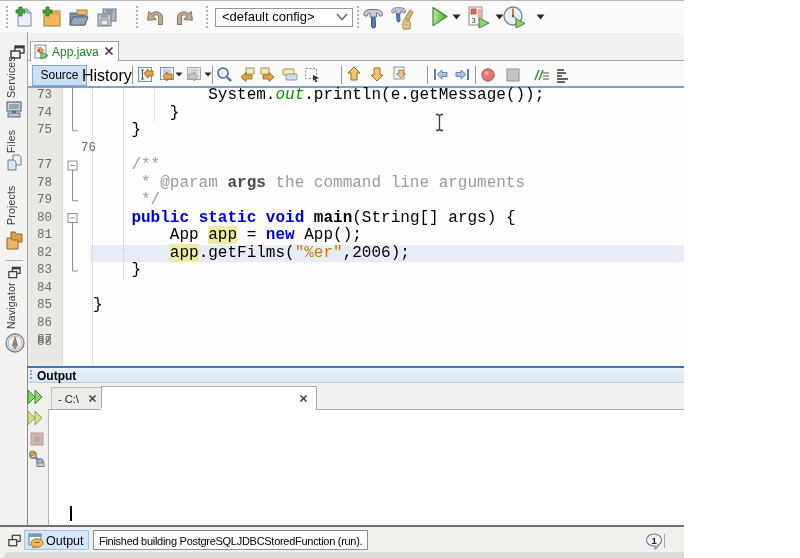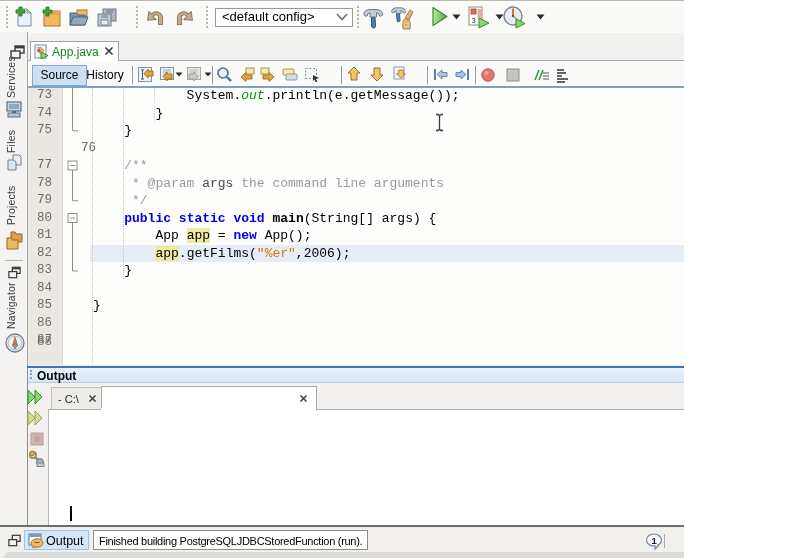--- a/index.html
+++ b/index.html
@@ -1,20 +1,20 @@
 <!DOCTYPE html>
 <html><head>
 <meta charset="utf-8">
 <style>
 html,body{margin:0;padding:0;}
 #app{position:relative;width:684px;height:558px;background:#F2F1EF;font-family:"Liberation Sans",sans-serif;overflow:hidden;}
 .ab{position:absolute;}
 .mono{font-family:"Liberation Mono",monospace;}
 .ln{position:absolute;left:29px;width:23px;text-align:right;height:17.5px;line-height:17.5px;font-family:"Liberation Mono",monospace;font-size:12.5px;color:#6F6D65;}
-.cl{position:absolute;left:93px;height:17.5px;line-height:17.5px;font-family:"Liberation Mono",monospace;font-size:13px;color:#000;white-space:pre;}
+.cl{position:absolute;left:93px;height:17.5px;line-height:17.5px;font-family:"Liberation Mono",monospace;font-size:16px;color:#000;white-space:pre;}
 .kw{color:#0000E6;font-weight:bold;}
 .cm{color:#9B9B9B;}
 .st{color:#CE7B00;}
 .occ{background:#EDEBA1;}
 .sep{position:absolute;width:1px;background:#9A9A9A;}
 .grip{position:absolute;width:2px;border-left:2px dotted #B9B7B0;}
 .vtxt{position:absolute;writing-mode:vertical-rl;transform:rotate(180deg);font-size:10.5px;color:#3A3A3A;left:5px;letter-spacing:0.2px;}
 </style>
 </head>
 <body>
@@ -174,21 +174,21 @@
 <svg class="ab" style="left:769px;top:46px;" width="12" height="7" viewBox="0 0 12 7">
       <path d="M0.5 0.5 L11.5 0.5 L6 6.5 Z" fill="#1A1A1A"></path>
     </svg>
 <svg class="ab" style="left:786px;top:43px;" width="12" height="11" viewBox="0 0 12 11">
       <rect x="1" y="1" width="10" height="9" fill="none" stroke="#1A1A1A" stroke-width="1.6"></rect>
     </svg>
 
 <div class="ab" style="left:28px;top:61px;width:770px;height:25px;background:#FAFAF9;"></div>
 <div class="ab" style="left:28px;top:86px;width:770px;height:2px;background:#7FA1C6;"></div>
 <div class="ab" style="left:32px;top:65px;width:53px;height:19px;background:#CBE0F4;border:1px solid #89A8C8;font-size:12px;text-align:center;line-height:19px;color:#000;">Source</div>
-<div class="ab" style="left:82px;top:66px;width:46px;height:19px;font-size:12px;text-align:center;line-height:19px;color:#000;">History</div>
+<div class="ab" style="left:82px;top:66px;width:46px;height:19px;font-size:16px;text-align:center;line-height:19px;color:#000;">History</div>
 <div class="sep" style="left:132px;top:66px;height:18px;"></div>
 
 <svg class="ab" style="left:138px;top:67px;" width="16" height="15" viewBox="0 0 16 15">
 <rect x="0.5" y="0.5" width="13" height="14" fill="#EDF2F8" stroke="#7E93AC" stroke-width="1"></rect>
 <path d="M3 3 L6 3 M4.5 3 L4.5 12 M3 12 L6 12" stroke="#555" stroke-width="1"></path>
 <path d="M15 4 L10 4 L10 2 L6 6.5 L10 11 L10 9 L15 9 Z" fill="#E8A33D" stroke="#9A6A1E" stroke-width="0.9"></path>
 </svg>
 <svg class="ab" style="left:158px;top:67px;" width="16" height="15" viewBox="0 0 16 15">
 <rect x="2.5" y="0.5" width="13" height="12" fill="#EDF2F8" stroke="#7E93AC" stroke-width="1"></rect>
 <path d="M5 3 L13 3 M5 5 L13 5 M5 7 L10 7" stroke="#9AB0C6" stroke-width="1"></path>
@@ -303,21 +303,21 @@
 <rect x="2" y="126.5" width="9" height="9" fill="#FDFDFC"></rect>
         <path d="M4 131 L9 131"></path>
 <path d="M6.5 135.5 L6.5 184 L12 184"></path>
 </g>
 </svg>
 
 <div class="cl" style="top:87px;">            System.<span style="color:#009900;font-style:italic;">out</span>.println(e.getMessage());</div>
 <div class="cl" style="top:104.5px;">        }</div>
 <div class="cl" style="top:122px;">    }</div>
 <div class="cl" style="top:157px;"><span class="cm">    /**</span></div>
-<div class="cl" style="top:174.5px;"><span class="cm">     * @param </span><span style="color:#4A4A4A;font-weight:normal;">args</span><span class="cm"> the command line arguments</span></div>
+<div class="cl" style="top:174.5px;"><span class="cm">     * @param </span><span style="color:#4A4A4A;font-weight:bold;">args</span><span class="cm"> the command line arguments</span></div>
 <div class="cl" style="top:192px;"><span class="cm">     */</span></div>
 <div class="cl" style="top:227px;">        App <span class="occ">app</span> = <span class="kw">new</span> App();</div>
 <div class="cl" style="top:209.5px;">    <span class="kw">public</span> <span class="kw">static</span> <span class="kw">void</span> <b>main</b>(String[] args) {</div>
 <div class="cl" style="top:244.5px;">        <span class="occ">app</span>.getFilms(<span class="st">"%er"</span>,2006);</div>
 <div class="cl" style="top:262px;">    }</div>
 <div class="cl" style="top:297px;">}</div>
 
 <div class="ab" style="left:731px;top:88px;width:1px;height:277px;background:#FFACA8;"></div>
 
 <svg class="ab" style="left:772px;top:94px;" width="11" height="8" viewBox="0 0 11 8">

